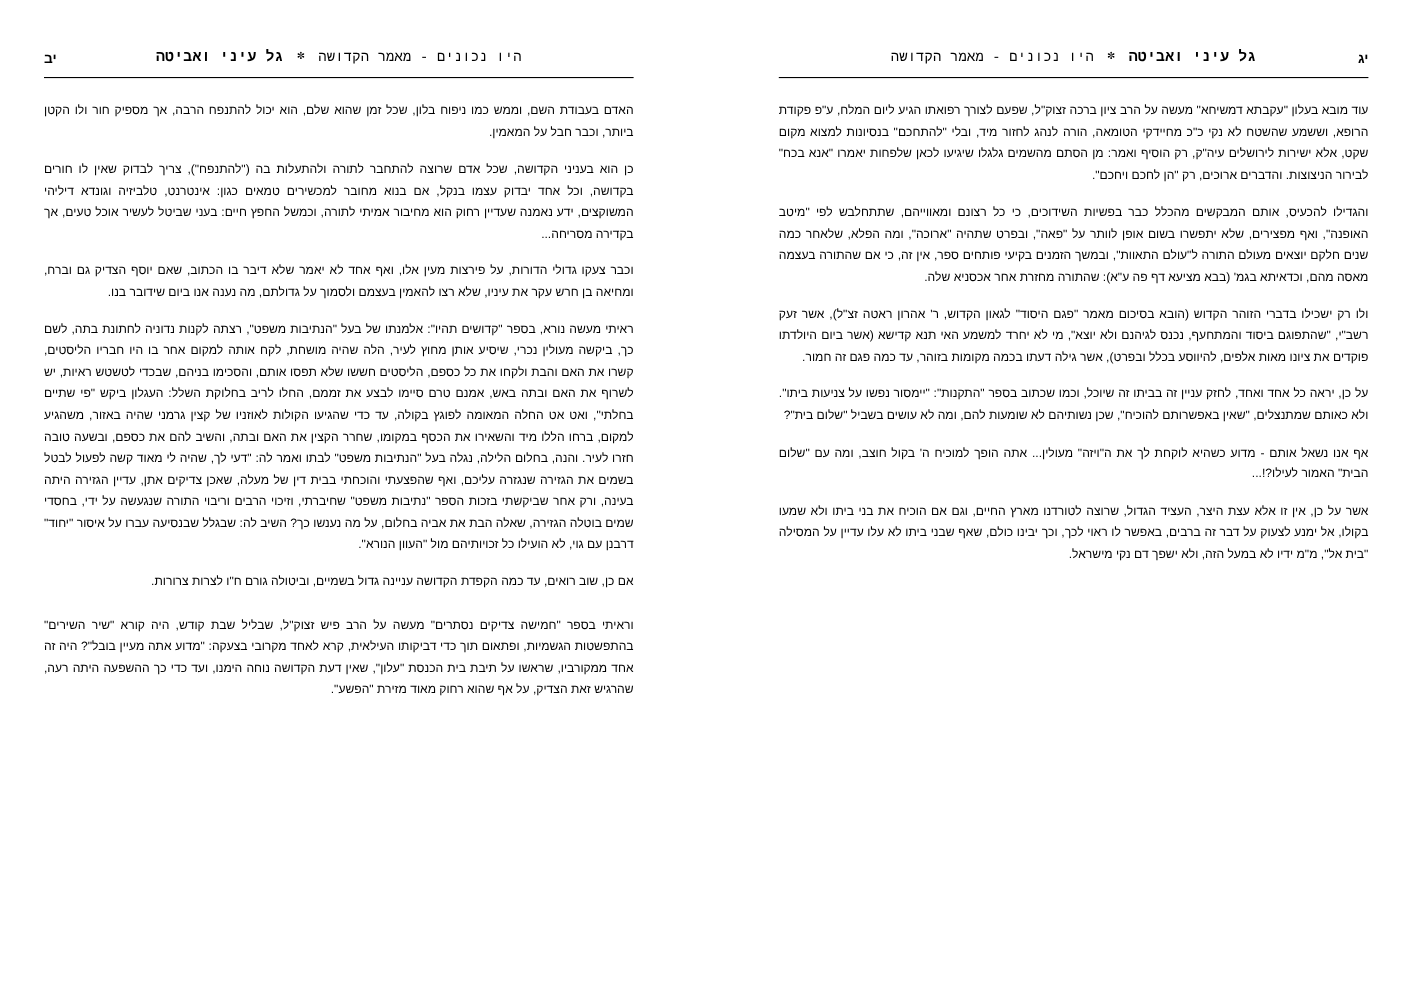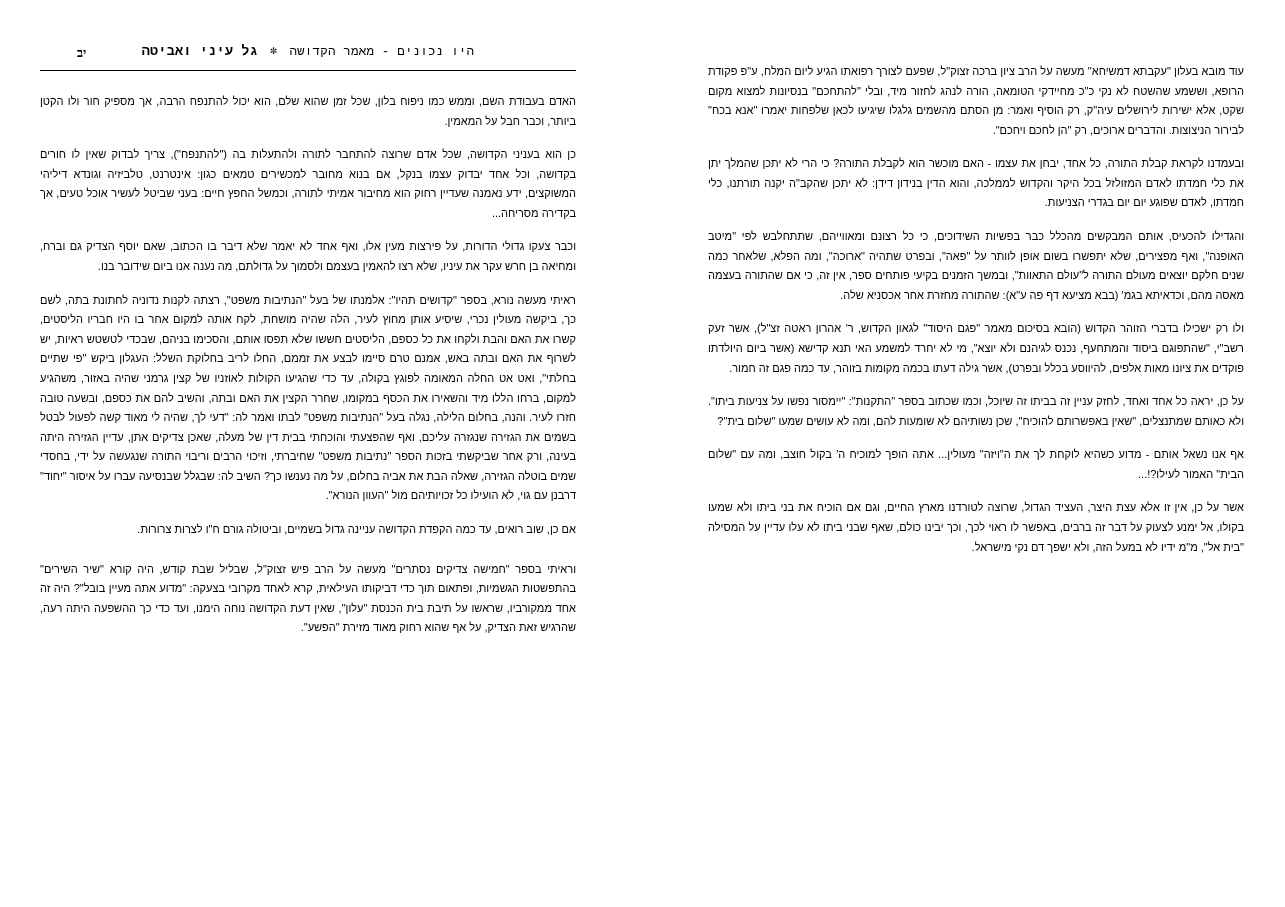--- a/index.html
+++ b/index.html
@@ -71,24 +71,23 @@
     padding: 0 4px;
     vertical-align: 1px;
   }
   .header-center .sub {
     font-weight: normal;
     font-size: 12.5px;
   }
   .folio {
     position: absolute;
     top: 2px;
-    font-family: Liberation Serif, serif;
+    font-family: Liberation Sans, sans-serif;
     font-size: 12.5px;
     font-weight: bold;
-    margin-left: 37px;
   }
   .page-right .folio { left: 0; }
   .page-left .folio { right: 0; }
 
   .body-text {
     direction: rtl;
     text-align: justify;
     text-justify: inter-word;
     font-family: Liberation Sans, sans-serif;
     font-size: 11px;
@@ -126,25 +125,33 @@
         <p>וכבר צעקו גדולי הדורות, על פירצות מעין אלו, ואף אחד לא יאמר שלא דיבר בו הכתוב, שאם יוסף הצדיק גם וברח, ומחיאה בן חרש עקר את עיניו, שלא רצו להאמין בעצמם ולסמוך על גדולתם, מה נענה אנו ביום שידובר בנו.</p>
         <p>ראיתי מעשה נורא, בספר "קדושים תהיו": אלמנתו של בעל "הנתיבות משפט", רצתה לקנות נדוניה לחתונת בתה, לשם כך, ביקשה מעולין נכרי, שיסיע אותן מחוץ לעיר, הלה שהיה מושחת, לקח אותה למקום אחר בו היו חבריו הליסטים, קשרו את האם והבת ולקחו את כל כספם, הליסטים חששו שלא תפסו אותם, והסכימו בניהם, שבכדי לטשטש ראיות, יש לשרוף את האם ובתה באש, אמנם טרם סיימו לבצע את זממם, החלו לריב בחלוקת השלל: העגלון ביקש "פי שתיים בחלתי", ואט אט החלה המאומה לפוגץ בקולה, עד כדי שהגיעו הקולות לאוזניו של קצין גרמני שהיה באזור, משהגיע למקום, ברחו הללו מיד והשאירו את הכסף במקומו, שחרר הקצין את האם ובתה, והשיב להם את כספם, ובשעה טובה חזרו לעיר. והנה, בחלום הלילה, נגלה בעל "הנתיבות משפט" לבתו ואמר לה: "דעי לך, שהיה לי מאוד קשה לפעול לבטל בשמים את הגזירה שנגזרה עליכם, ואף שהפצעתי והוכחתי בבית דין של מעלה, שאכן צדיקים אתן, עדיין הגזירה היתה בעינה, ורק אחר שביקשתי בזכות הספר "נתיבות משפט" שחיברתי, וזיכוי הרבים וריבוי התורה שנגעשה על ידי, בחסדי שמים בוטלה הגזירה, שאלה הבת את אביה בחלום, על מה נענשו כך? השיב לה: שבגלל שבנסיעה עברו על איסור "יחוד" דרבנן עם גוי, לא הועילו כל זכויותיהם מול "העוון הנורא".</p>
         <p class="gap-lg">אם כן, שוב רואים, עד כמה הקפדת הקדושה עניינה גדול בשמיים, וביטולה גורם ח"ו לצרות צרורות.</p>
         <p>וראיתי בספר "חמישה צדיקים נסתרים" מעשה על הרב פיש זצוק"ל, שבליל שבת קודש, היה קורא "שיר השירים" בהתפשטות הגשמיות, ופתאום תוך כדי דביקותו העילאית, קרא לאחד מקרובי בצעקה: "מדוע אתה מעיין בובל"? היה זה אחד ממקורביו, שראשו על תיבת בית הכנסת "עלון", שאין דעת הקדושה נוחה הימנו, ועד כדי כך ההשפעה היתה רעה, שהרגיש זאת הצדיק, על אף שהוא רחוק מאוד מזירת "הפשע".</p>
       </div>
     </div>
   </div>
 
   <div class="page page-left">
     <div class="page-inner">
+      <div class="header">
+        <div class="header-center">
+          <span>גל עיני ואביטה</span>
+          <span class="sep">✼</span>
+          <span class="sub">היו נכונים - מאמר הקדושה</span>
+        </div>
+        <div class="folio">יג</div>
+        <div class="header-rule"></div>
+      </div>
       <div class="body-text">
         <p>עוד מובא בעלון "עקבתא דמשיחא" מעשה על הרב ציון ברכה זצוק"ל, שפעם לצורך רפואתו הגיע ליום המלח, ע"פ פקודת הרופא, וששמע שהשטח לא נקי כ"כ מחיידקי הטומאה, הורה לנהג לחזור מיד, ובלי "להתחכם" בנסיונות למצוא מקום שקט, אלא ישירות לירושלים עיה"ק, רק הוסיף ואמר: מן הסתם מהשמים גלגלו שיגיעו לכאן שלפחות יאמרו "אנא בכח" לבירור הניצוצות. והדברים ארוכים, רק "הן לחכם ויחכם".</p>
-        <p>ובעמדנו לקראת קבלת התורה, כל אחד, יבחן את עצמו - האם מוכשר הוא לקבלת התורה? כי הרי לא יתכן שהמלך יתן את כלי חמדתו לאדם המזולזל בכל היקר והקדוש לממלכה, והוא הדין בנידון דידן: לא יתכן שהקב"ה יקנה תורתנו, כלי חמדתו, לאדם שפוגע יום יום בגדרי הצניעות.</p>
         <p>והגדילו להכעיס, אותם המבקשים מהכלל כבר בפשיות השידוכים, כי כל רצונם ומאווייהם, שתתחלבש לפי "מיטב האופנה", ואף מפצירים, שלא יתפשרו בשום אופן לוותר על "פאה", ובפרט שתהיה "ארוכה", ומה הפלא, שלאחר כמה שנים חלקם יוצאים מעולם התורה ל"עולם התאוות", ובמשך הזמנים בקיעי פותחים ספר, אין זה, כי אם שהתורה בעצמה מאסה מהם, וכדאיתא בגמ' (בבא מציעא דף פה ע"א): שהתורה מחזרת אחר אכסניא שלה.</p>
         <p>ולו רק ישכילו בדברי הזוהר הקדוש (הובא בסיכום מאמר "פגם היסוד" לגאון הקדוש, ר' אהרון ראטה זצ"ל), אשר זעק רשב"י, "שהתפוגם ביסוד והמתחעף, נכנס לגיהנם ולא יוצא", מי לא יחרד למשמע האי תנא קדישא (אשר ביום היולדתו פוקדים את ציונו מאות אלפים, להיווסע בכלל ובפרט), אשר גילה דעתו בכמה מקומות בזוהר, עד כמה פגם זה חמור.</p>
-        <p>על כן, יראה כל אחד ואחד, לחזק עניין זה בביתו זה שיוכל, וכמו שכתוב בספר "התקנות": "יימסור נפשו על צניעות ביתו". ולא כאותם שמתנצלים, "שאין באפשרותם להוכיח", שכן נשותיהם לא שומעות להם, ומה לא עושים שמעו "שלום בית"?</p>
+        <p>על כן, יראה כל אחד ואחד, לחזק עניין זה בביתו זה שיוכל, וכמו שכתוב בספר "התקנות": "יימסור נפשו על צניעות ביתו". ולא כאותם שמתנצלים, "שאין באפשרותם להוכיח", שכן נשותיהם לא שומעות להם, ומה לא עושים בשביל "שלום בית"?</p>
         <p>אף אנו נשאל אותם - מדוע כשהיא לוקחת לך את ה"ויזה" מעולין... אתה הופך למוכיח ה' בקול חוצב, ומה עם "שלום הבית" האמור לעילו?!...</p>
         <p>אשר על כן, אין זו אלא עצת היצר, העציד הגדול, שרוצה לטורדנו מארץ החיים, וגם אם הוכיח את בני ביתו ולא שמעו בקולו, אל ימנע לצעוק על דבר זה ברבים, באפשר לו ראוי לכך, וכך יבינו כולם, שאף שבני ביתו לא עלו עדיין על המסילה "בית אל", מ"מ ידיו לא במעל הזה, ולא ישפך דם נקי מישראל.</p>
       </div>
     </div>
   </div>
 
 </div>
 
 </body></html>

